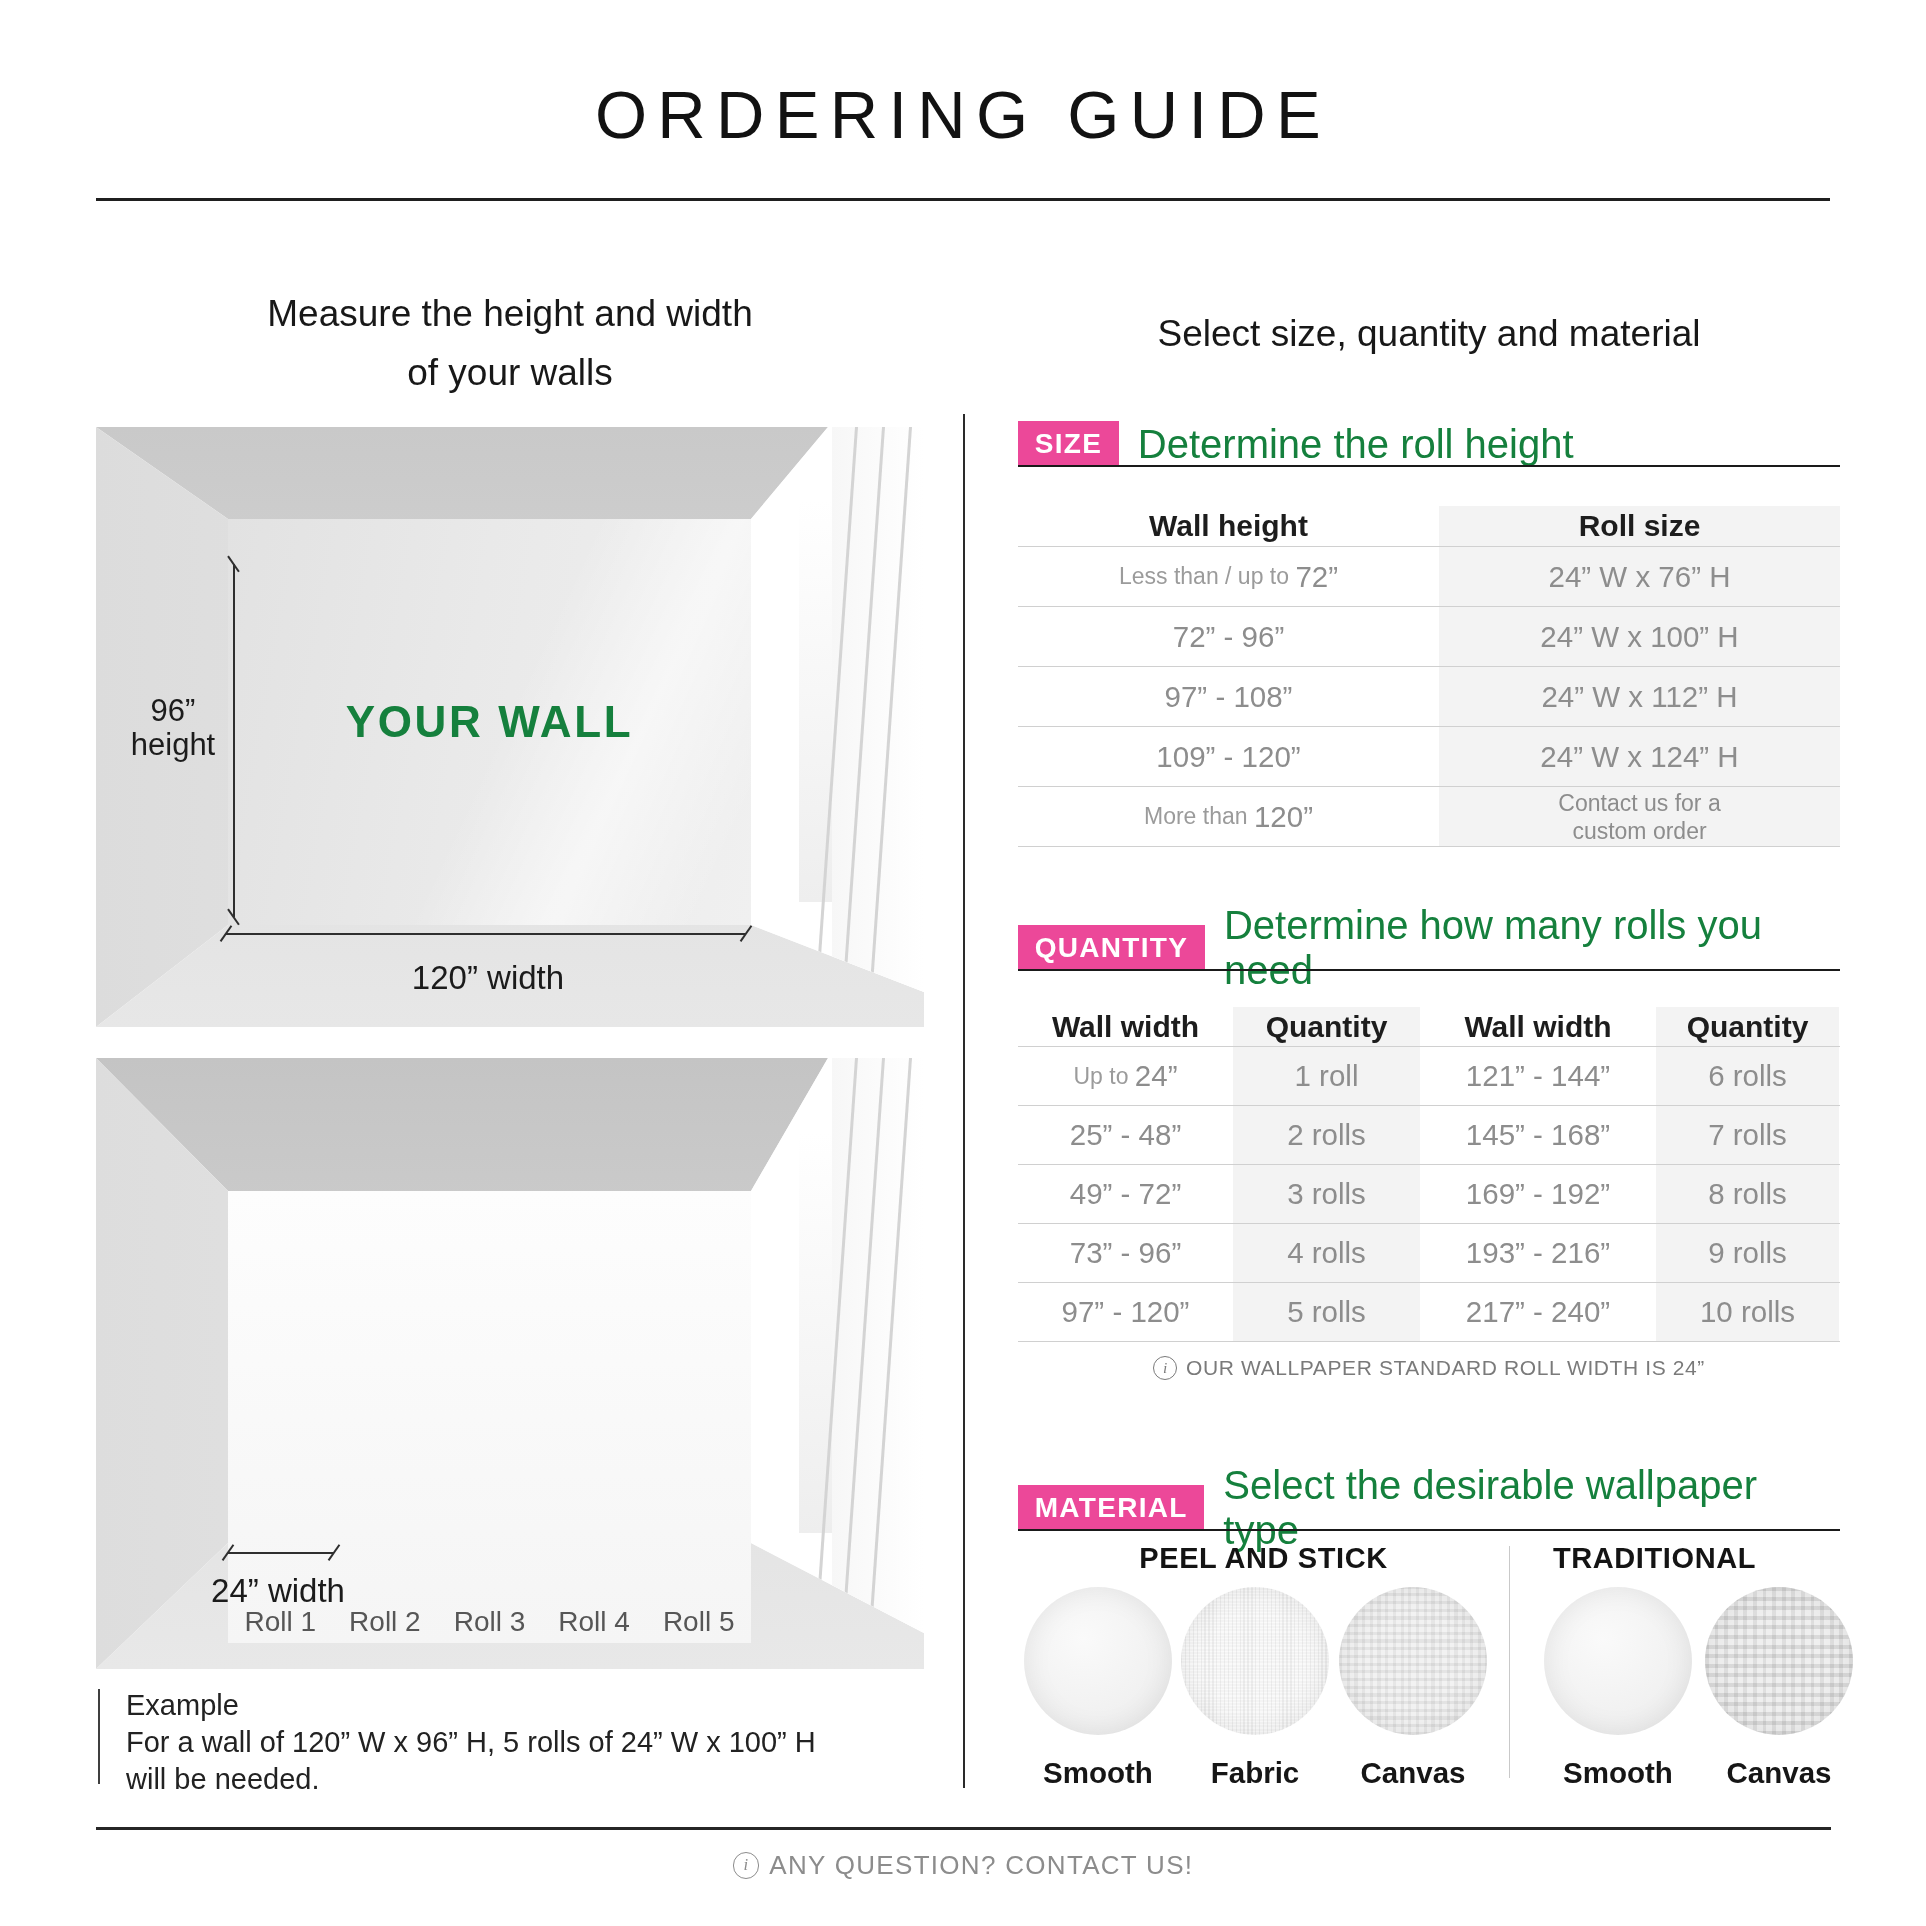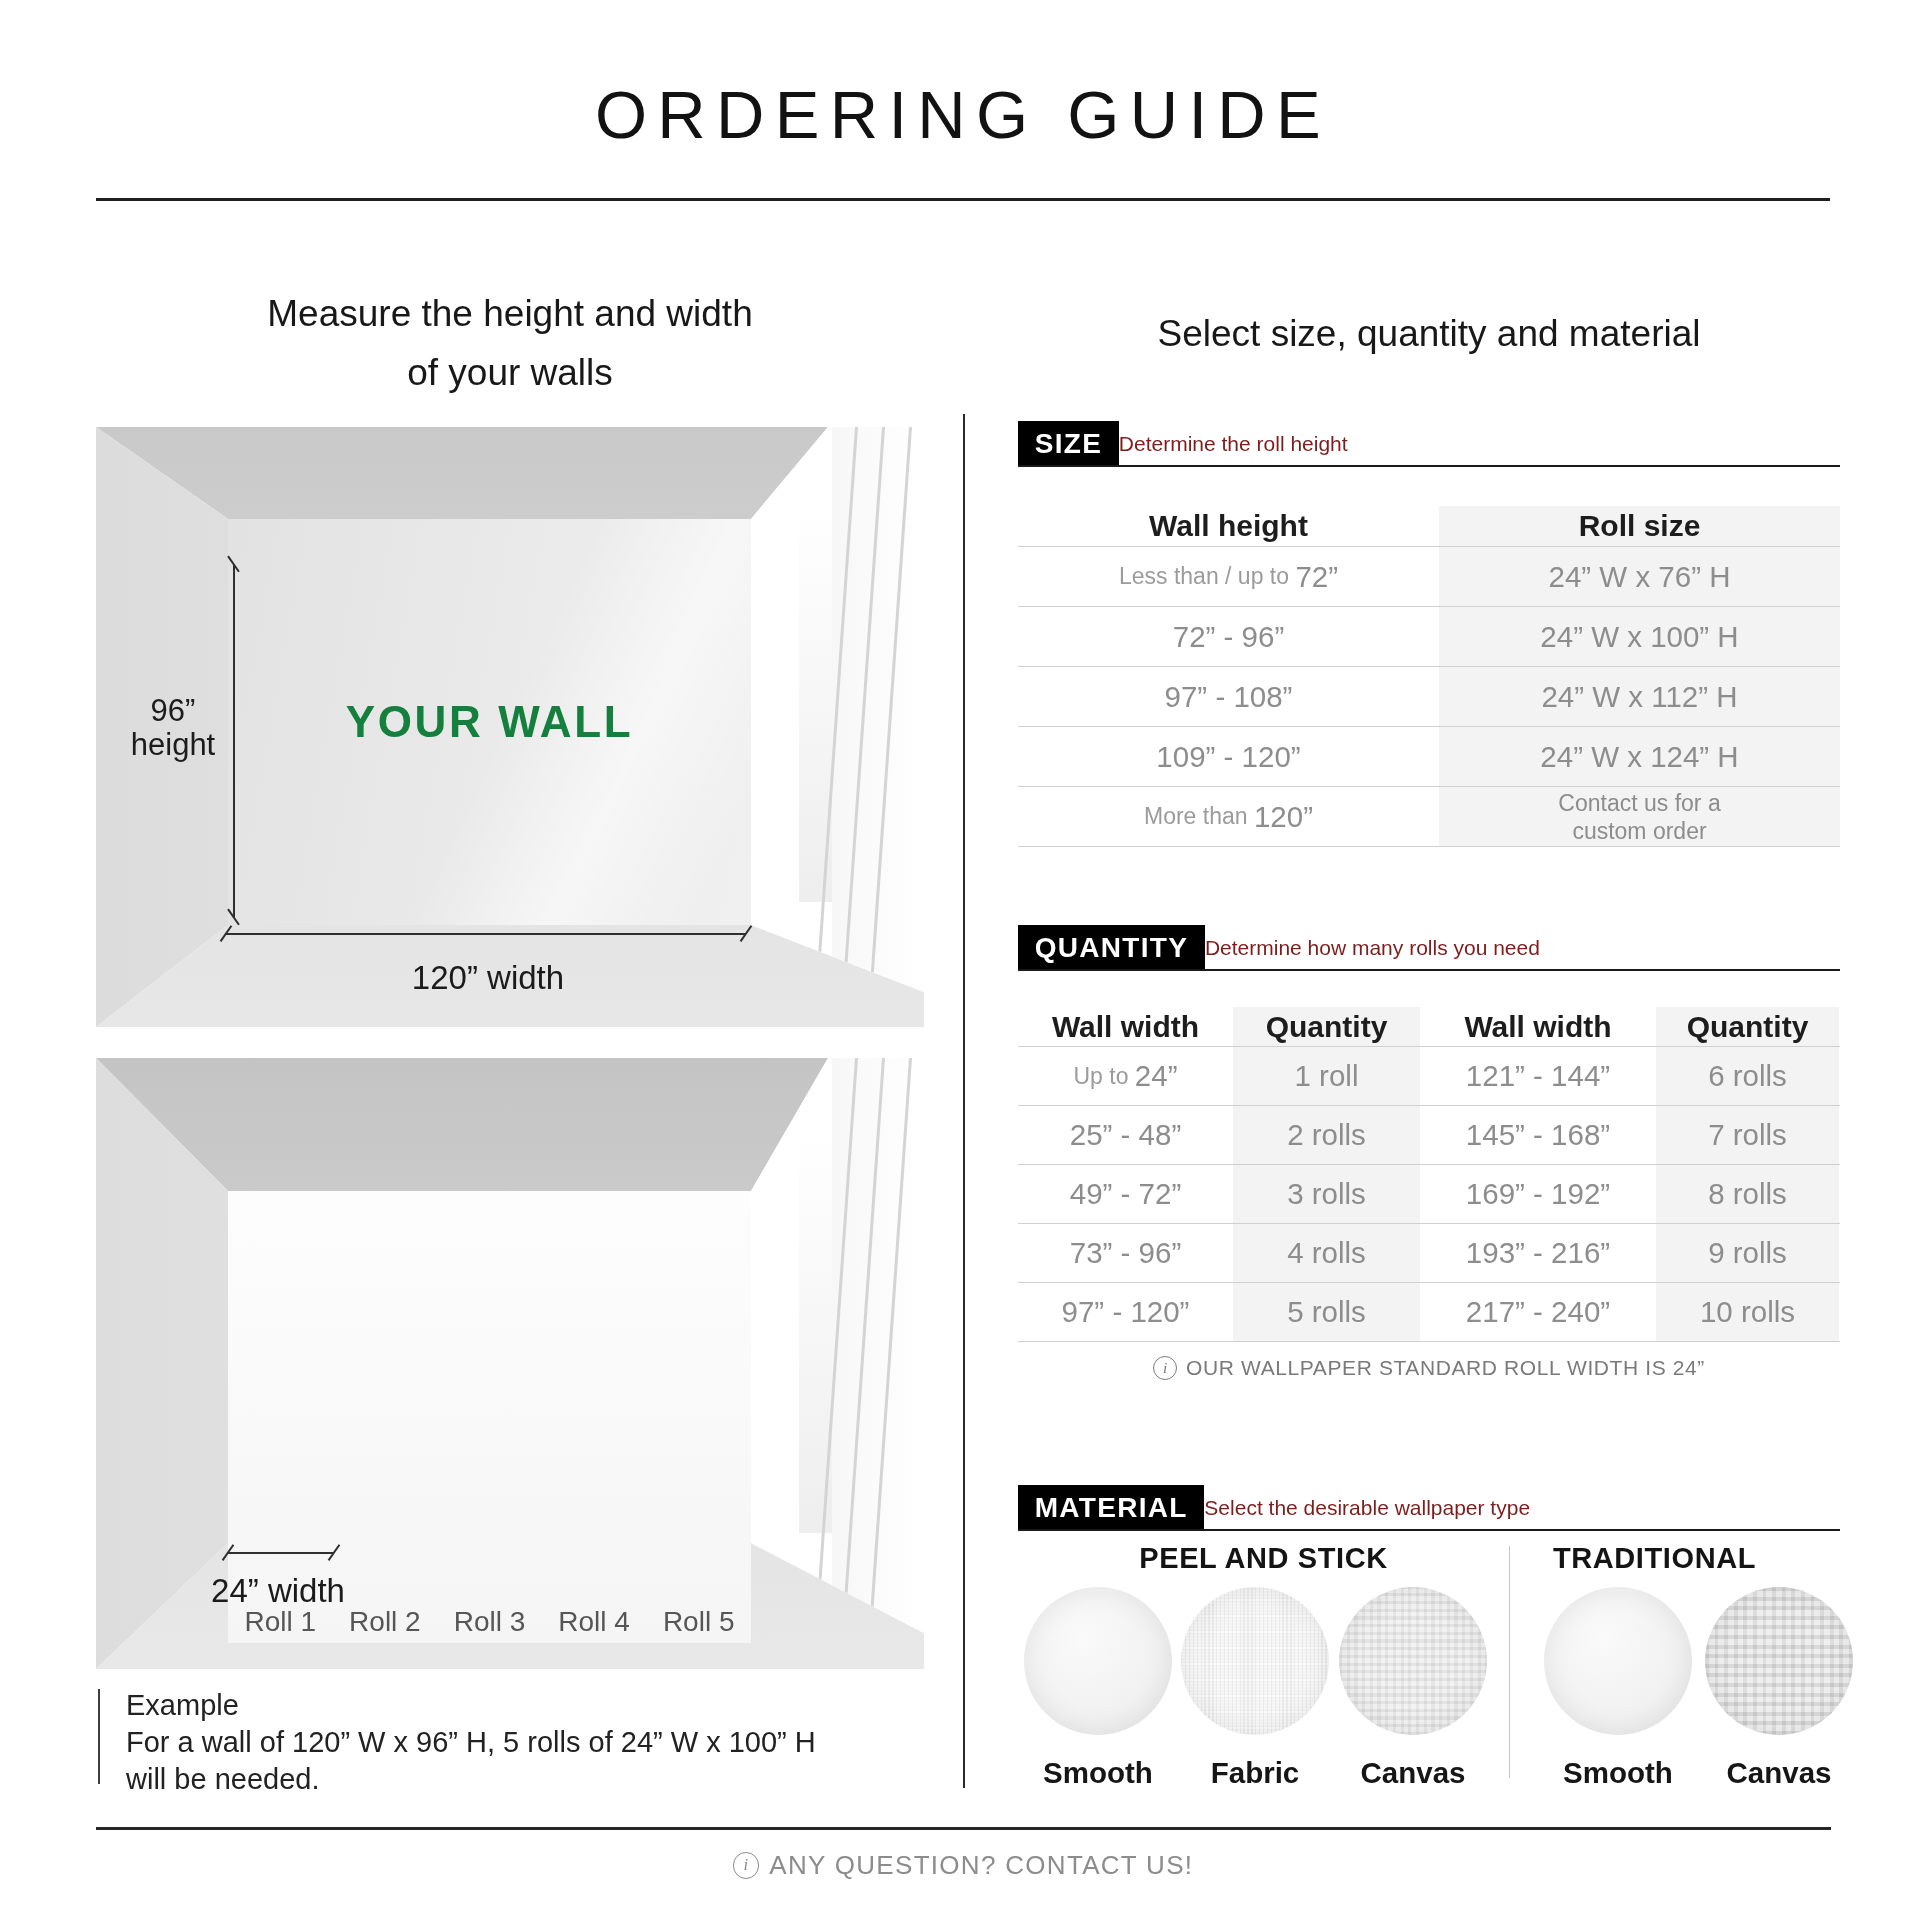--- a/index.html
+++ b/index.html
@@ -74,23 +74,23 @@
   .panel{flex:1;position:relative;background:linear-gradient(180deg,#fdfdfd,#f5f5f5);}
   .panel .roll-label{position:absolute;left:0;bottom:5.1px;width:100%;text-align:center;
                      font-size:28px;color:#565656;}
 
   
   .example-bar{left:98px;top:1689px;width:1.9px;height:95px;background:#3f3f3f;}
   .example-text{left:126px;top:1687px;width:803px;font-size:29px;line-height:37px;color:#222222;}
 
   
   .sec-head{display:flex;align-items:center;left:1018px;width:822px;height:46px;}
-  .tag{height:46px;display:flex;align-items:center;justify-content:center;background:#000000;color:#ffffff;
+  .tag{height:46px;display:flex;align-items:center;justify-content:center;background:#ec4899;color:#ffffff;
        font-size:28px;font-weight:600;letter-spacing:1.3px;padding:0 16.7px;box-sizing:border-box;}
-  .subtitle{font-size:21px;color:#7f1d1d;}
+  .subtitle{margin-left:19px;font-size:40px;color:#15803d;}
   .sec-underline{left:1018px;width:822px;height:1.9px;background:#1a1a1a;}
 
   .table{left:1018px;width:822px;}
   .t-row{display:flex;border-bottom:1.9px solid #d0d0d0;}
   .c{display:flex;align-items:center;justify-content:center;box-sizing:border-box;}
   .stripe{background:#f3f3f3;}
   .head-cell{font-size:30px;font-weight:600;color:#1d1d1d;}
   .pre{font-size:23px;color:#9b9b9b;margin-right:6.4px;}
   .val{font-size:29.5px;color:#8d8d8d;}
   .small2{flex-direction:column;font-size:23px;color:#8d8d8d;line-height:28px;}

